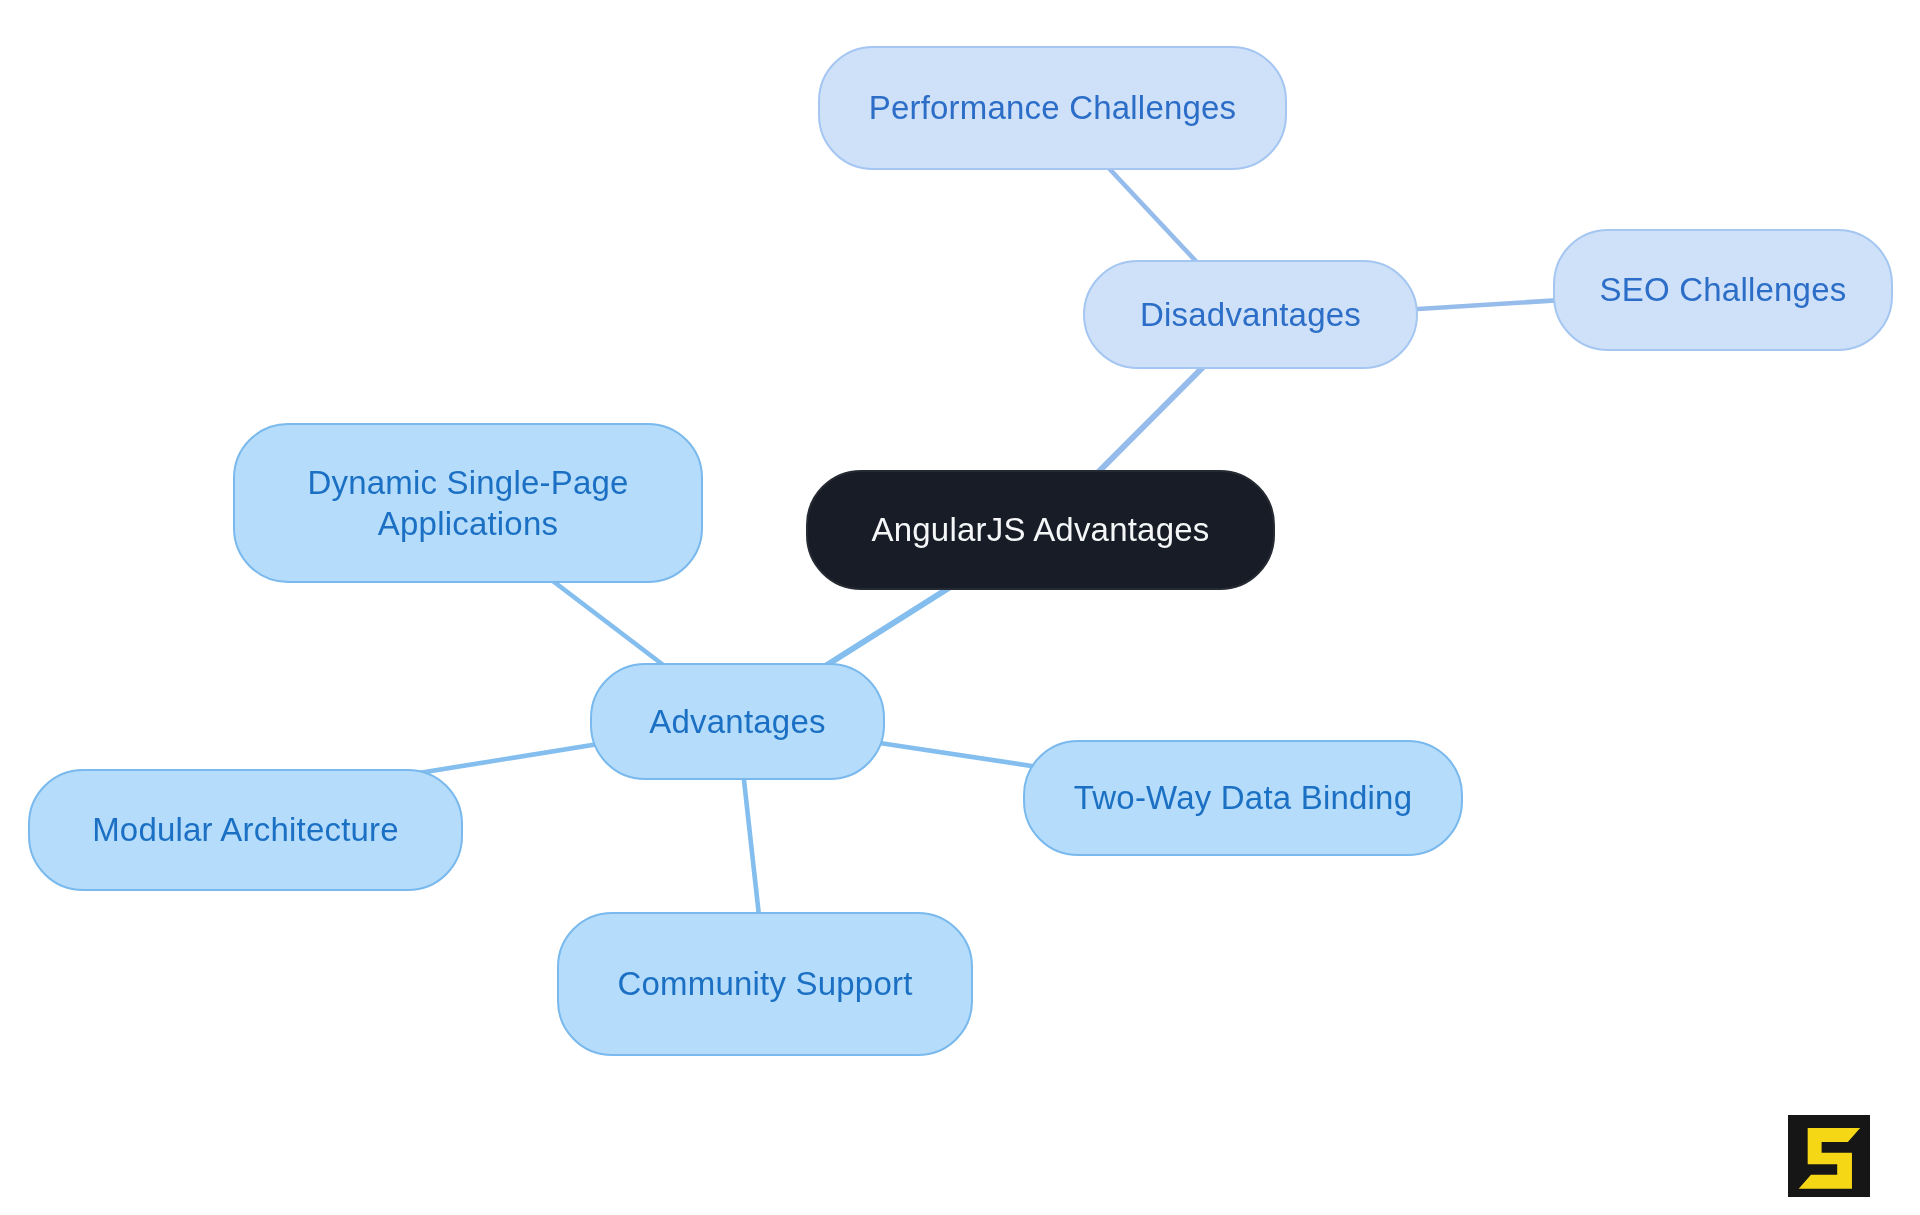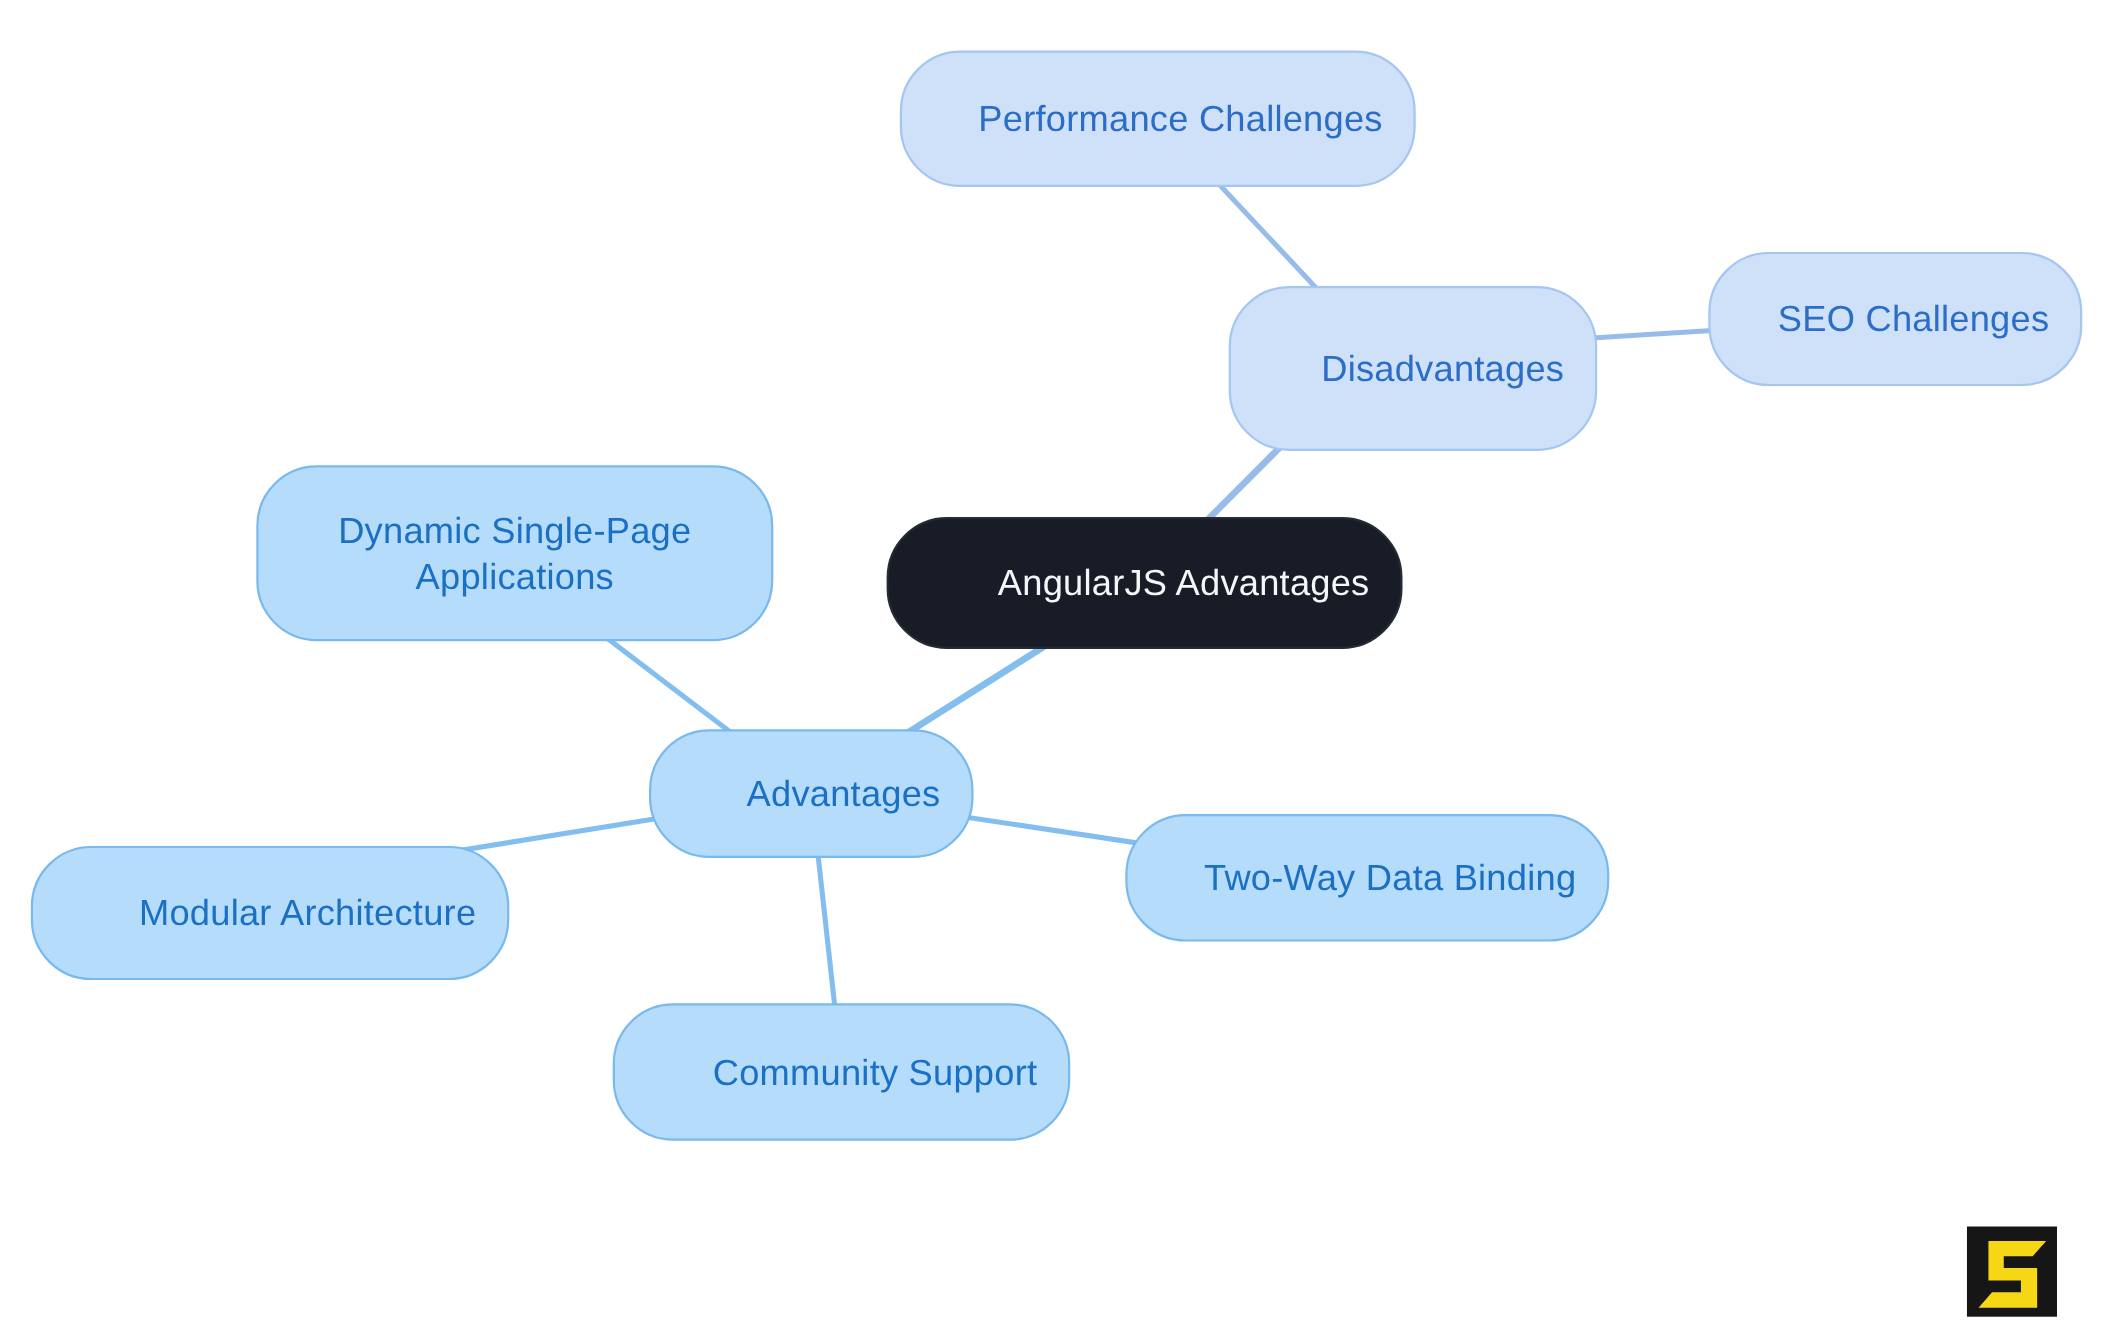--- a/index.html
+++ b/index.html
@@ -12,21 +12,21 @@
     font-family:"Liberation Sans", sans-serif;
   }
   #edge-layer{
     position:absolute;left:0;top:0;width:1920px;height:1215px;
     z-index:1;
   }
   #node-layer{position:absolute;left:0;top:0;width:1920px;height:1215px;z-index:2;}
   .node{
     position:absolute;
     box-sizing:border-box;
-    display:flex;align-items:center;justify-content:flex-end;
+    display:flex;align-items:center;justify-content:center;
     text-align:center;
     border-radius:55px;
     border:2.5px solid transparent;
     font-size:33px;
     line-height:1.25;
     padding:0 28px;
     letter-spacing:0.2px;
   }
   .node.root{border-width:2px;font-size:33px;}
   .logo{
@@ -49,42 +49,42 @@
       <line x1="1250.5" y1="319.5" x2="1723" y2="290" stroke="#96BCEC" stroke-width="4.6" stroke-linecap="round"></line>
       <line x1="737.5" y1="721.5" x2="450.5" y2="503" stroke="#83BEEE" stroke-width="4.6" stroke-linecap="round"></line>
       <line x1="737.5" y1="721.5" x2="245.5" y2="801" stroke="#83BEEE" stroke-width="4.6" stroke-linecap="round"></line>
       <line x1="737.5" y1="721.5" x2="1243" y2="798" stroke="#83BEEE" stroke-width="4.6" stroke-linecap="round"></line>
       <line x1="737.5" y1="721.5" x2="765" y2="970" stroke="#83BEEE" stroke-width="4.6" stroke-linecap="round"></line>
     </svg>
   <div id="node-layer">
       <div class="node root" style="left: 806px; top: 470px; width: 469px; height: 120px; background: rgb(23, 28, 38); border-color: rgb(38, 43, 51); color: rgb(245, 246, 248);">
         <span>AngularJS Advantages</span>
       </div>
-      <div class="node" style="left: 1117px; top: 260px; width: 335px; height: 150px; background: rgb(206, 225, 249); border-color: rgb(164, 198, 241); color: rgb(43, 109, 199);">
+      <div class="node" style="left: 1083px; top: 260px; width: 335px; height: 109px; background: rgb(206, 225, 249); border-color: rgb(164, 198, 241); color: rgb(43, 109, 199);">
         <span>Disadvantages</span>
       </div>
       <div class="node" style="left: 818px; top: 46px; width: 469px; height: 124px; background: rgb(206, 225, 249); border-color: rgb(164, 198, 241); color: rgb(43, 109, 199);">
         <span>Performance Challenges</span>
       </div>
       <div class="node" style="left: 1553px; top: 229px; width: 340px; height: 122px; background: rgb(206, 225, 249); border-color: rgb(164, 198, 241); color: rgb(43, 109, 199);">
         <span>SEO Challenges</span>
       </div>
       <div class="node" style="left: 590px; top: 663px; width: 295px; height: 117px; background: rgb(181, 220, 250); border-color: rgb(121, 185, 237); color: rgb(27, 112, 196);">
         <span>Advantages</span>
       </div>
       <div class="node" style="left: 233px; top: 423px; width: 470px; height: 160px; background: rgb(181, 220, 250); border-color: rgb(121, 185, 237); color: rgb(27, 112, 196);">
         <span>Dynamic Single-Page Applications</span>
       </div>
       <div class="node" style="left: 28px; top: 740px; width: 435px; height: 122px; background: rgb(181, 220, 250); border-color: rgb(121, 185, 237); color: rgb(27, 112, 196); margin-top: 29px;">
         <span>Modular Architecture</span>
       </div>
       <div class="node" style="left: 1023px; top: 740px; width: 440px; height: 116px; background: rgb(181, 220, 250); border-color: rgb(121, 185, 237); color: rgb(27, 112, 196);">
         <span>Two-Way Data Binding</span>
       </div>
-      <div class="node" style="left: 557px; top: 912px; width: 416px; height: 125px; background: rgb(181, 220, 250); border-color: rgb(121, 185, 237); color: rgb(27, 112, 196);">
+      <div class="node" style="left: 557px; top: 912px; width: 416px; height: 144px; background: rgb(181, 220, 250); border-color: rgb(121, 185, 237); color: rgb(27, 112, 196);">
         <span>Community Support</span>
       </div>
     </div>
   <div class="logo">
     <svg viewBox="0 0 100 100" xmlns="http://www.w3.org/2000/svg">
       <rect id="logo-bg" x="0" y="0" width="100" height="100" fill="#161616"></rect>
       <polygon id="logo-glyph" points="24,16 88,16 73,33 41,33 41,46 78,46 78,90 13,90 28,73 60,73 60,60 24,60" fill="#F6D715"></polygon>
     </svg>
   </div>
 </div>

